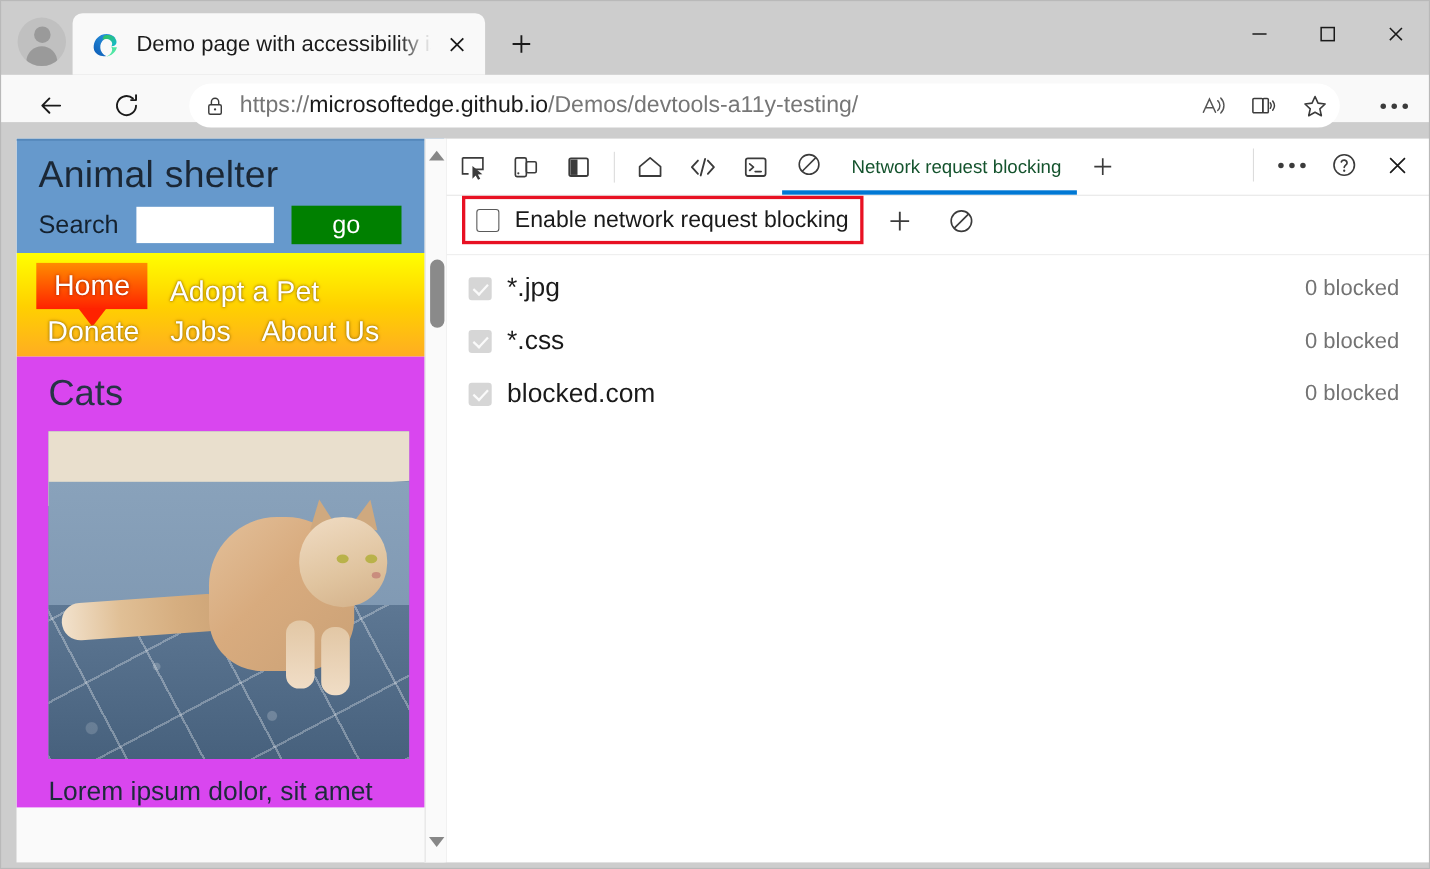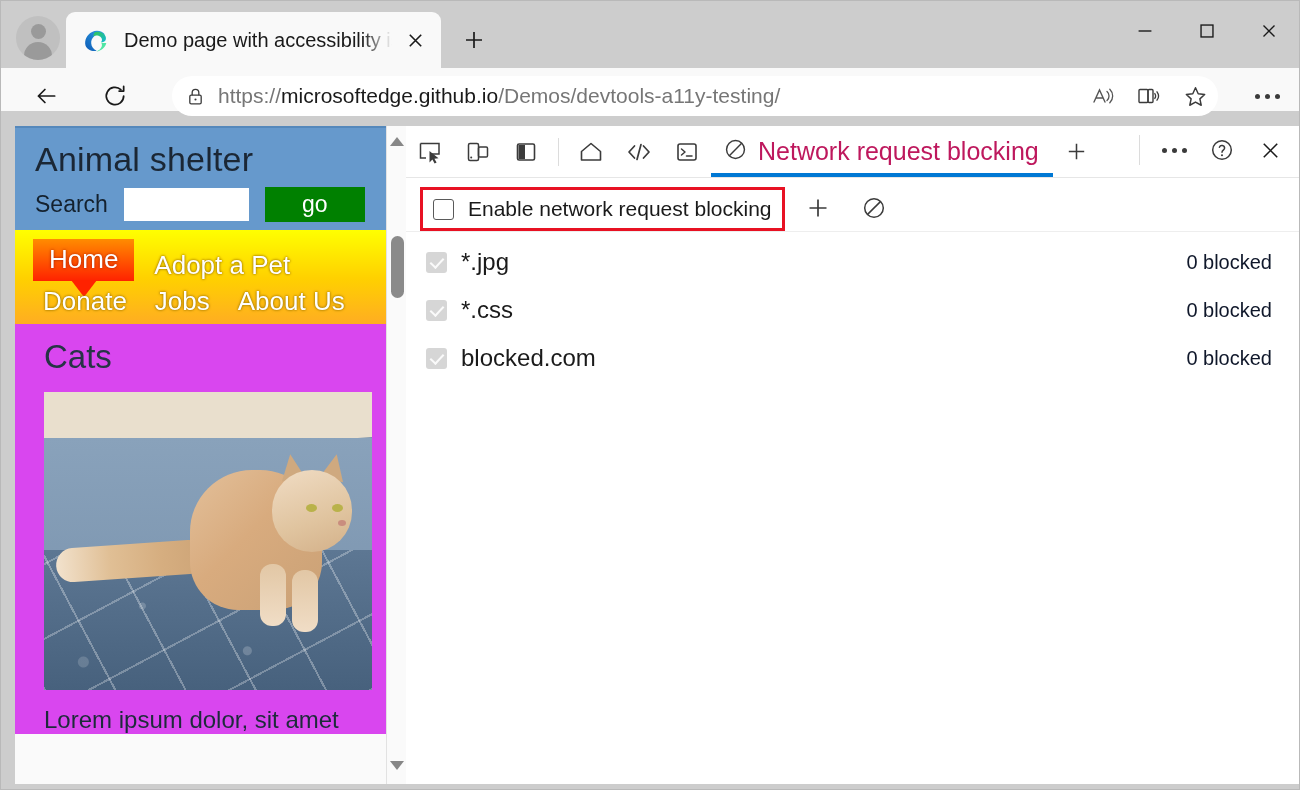--- a/index.html
+++ b/index.html
@@ -248,26 +248,26 @@
   }
   .dt-sep { width: 1px; height: 28px; background: #dcdcdc; margin: 0 8px; }
   .dt-tab {
     height: 50px; display: flex; align-items: center; padding: 0 14px 0 12px;
     position: relative; background: #fff; gap: 10px;
   }
   .dt-tab.active::after {
     content: ''; position: absolute; left: 0; right: 0; bottom: 0;
     height: 4px; background: #0078d4;
   }
-  .dt-tab-label { font-size: 25px; color: #be185d; white-space: nowrap; }
+  .dt-tab-label { font-size: 17px; color: #14532d; white-space: nowrap; margin-left: 16px; }
   .dt-right { position: absolute; right: 6px; top: 2px; display: flex; align-items: center; }
   .dt-right-sep { width: 1px; height: 30px; background: #dcdcdc; margin: 0 10px 0 4px; }
 
   .dt-toolbar {
-    height: 54px; display: flex; align-items: flex-end; padding-left: 14px;
+    height: 54px; display: flex; align-items: flex-start; padding-left: 14px;
     border-bottom: 1px solid #eee; position: relative;
   }
   .enable-box {
     display: flex; align-items: center; gap: 14px;
     border: 3px solid #e81123; padding: 6px 10px 6px 10px; height: 44px;
   }
   .cb {
     width: 21px; height: 21px; border: 1.6px solid #5a5a5a; border-radius: 3px;
     background: #fff; flex: 0 0 21px;
   }
@@ -283,21 +283,21 @@
   }
   .cb-checked {
     width: 21px; height: 21px; border-radius: 3px; background: #d6d6d6;
     flex: 0 0 21px; position: relative;
   }
   .cb-checked::after {
     content: ''; position: absolute; left: 6.5px; top: 3px; width: 6px; height: 11px;
     border: solid #fafafa; border-width: 0 2.5px 2.5px 0; transform: rotate(43deg);
   }
   .row-pattern { font-size: 24px; color: #1a1a1a; margin-left: 14px; flex: 1; }
-  .row-count { font-size: 20px; color: #0f172a; margin-left: 37px; }
+  .row-count { font-size: 20px; color: #737373; margin-left: 37px; }
 
   .outer-frame {
     position: absolute; left: 0; top: 0; width: 1300px; height: 790px;
     border: 1px solid #b9b9b9; pointer-events: none;
   }
 </style>
 </head>
 <body>
 
 <div id="app">

